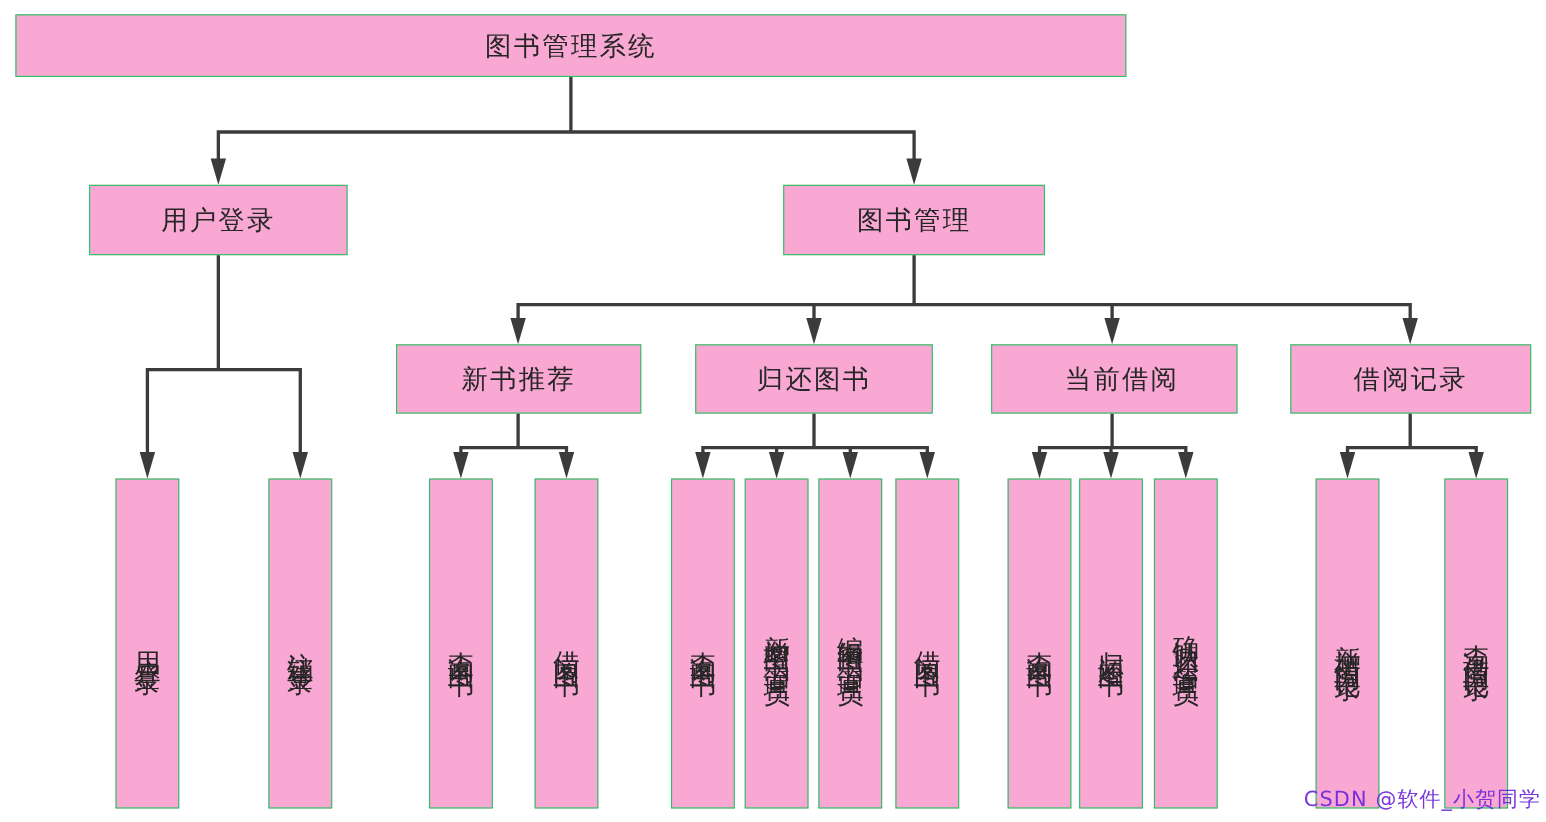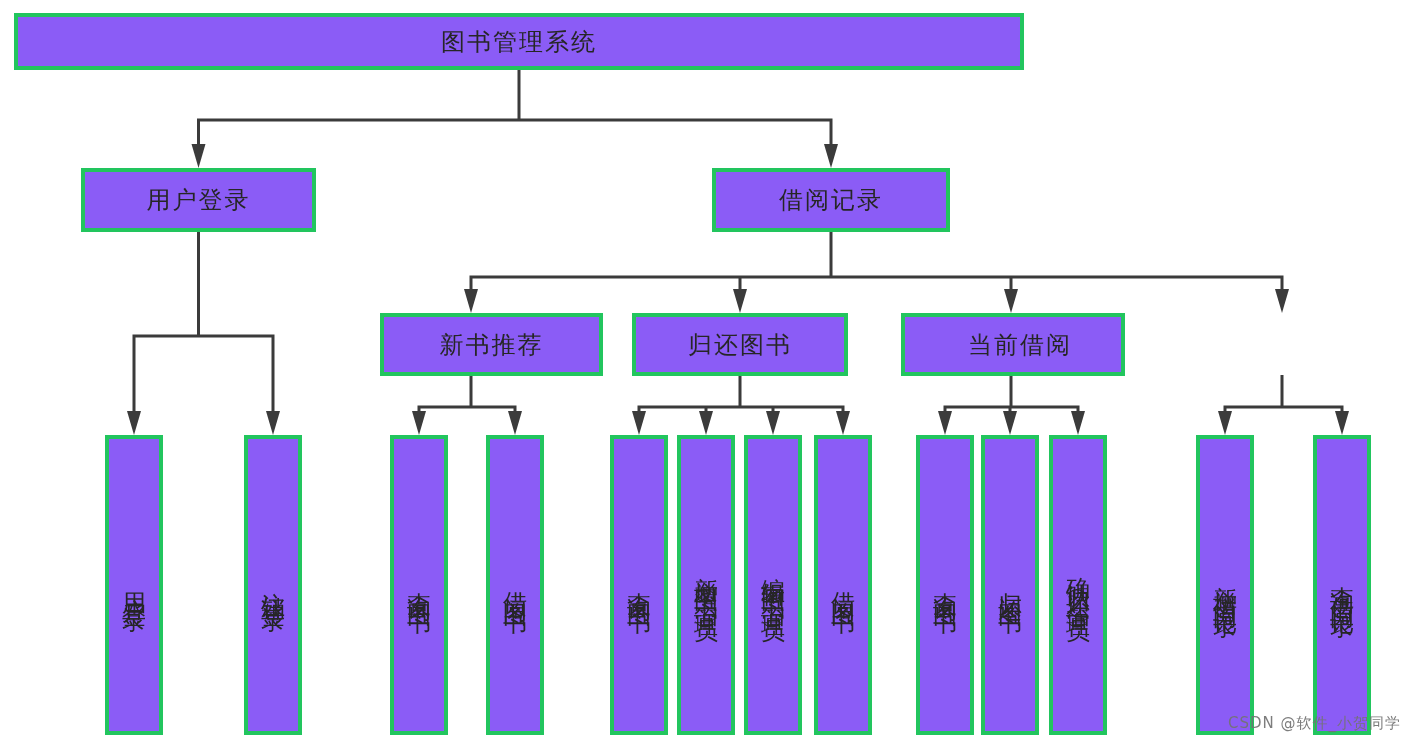--- a/index.html
+++ b/index.html
@@ -20,22 +20,22 @@
   svg.connectors {
     position: absolute;
     left: 0; top: 0;
     width: 1405px;
     height: 747px;
     z-index: 0;
   }
   .box {
     position: absolute;
     box-sizing: border-box;
-    border: 4px solid #22c55e;
-    background: #8b5cf6;
+    border: 1px solid #22c55e;
+    background: #f9a8d4;
     display: flex;
     align-items: center;
     justify-content: center;
     z-index: 1;
   }
   .hbox {
     font-size: 24px;
     letter-spacing: 2px;
     color: #262626;
     white-space: nowrap;
@@ -47,23 +47,23 @@
     font-size: 24px;
     letter-spacing: 6px;
     color: #262626;
     line-height: 1;
     white-space: nowrap;
   }
   .watermark {
     position: absolute;
     right: 4px;
     top: 714px;
-    font-size: 15px;
+    font-size: 19px;
     letter-spacing: 1px;
-    color: #737373;
+    color: #6d28d9;
     opacity: 0.92;
     z-index: 5;
     white-space: nowrap;
   }
 </style>
 </head>
 <body>
 
 <div class="canvas">
 
@@ -103,25 +103,26 @@
       <polygon points="1003,411 1017,411 1010,435"></polygon>
       <polygon points="1071,411 1085,411 1078,435"></polygon>
       <polygon points="1218,411 1232,411 1225,435"></polygon>
       <polygon points="1335,411 1349,411 1342,435"></polygon>
     </g>
   </svg>
 
   <div class="box hbox" style="left:14px; top:13px; width:1010px; height:57px;">图书管理系统</div>
 
   <div class="box hbox" style="left:81px; top:168px; width:235px; height:64px;">用户登录</div>
-  <div class="box hbox" style="left:712px; top:168px; width:238px; height:64px;">借阅记录</div>
+  <div class="box hbox" style="left:712px; top:168px; width:238px; height:64px;">图书管理</div>
 
-  <div class="box hbox" style="left:360px; top:313px; width:223px; height:63px;margin-left:20px;">新书推荐</div>
+  <div class="box hbox" style="left:360px; top:313px; width:223px; height:63px;">新书推荐</div>
   <div class="box hbox" style="left:632px; top:313px; width:216px; height:63px;">归还图书</div>
   <div class="box hbox" style="left:901px; top:313px; width:224px; height:63px;padding-left:14px;">当前借阅</div>
+  <div class="box hbox" style="left:1173px; top:313px; width:219px; height:63px;">借阅记录</div>
 
   <div class="box vbox" style="left:105px; top:435px; width:58px; height:300px;">
     <span class="vlabel">用户登录</span>
   </div>
   <div class="box vbox" style="left:244px; top:435px; width:58px; height:300px;">
     <span class="vlabel">注销登录</span>
   </div>
 
   <div class="box vbox" style="left:390px; top:435px; width:58px; height:300px;">
     <span class="vlabel">查询图书</span>

